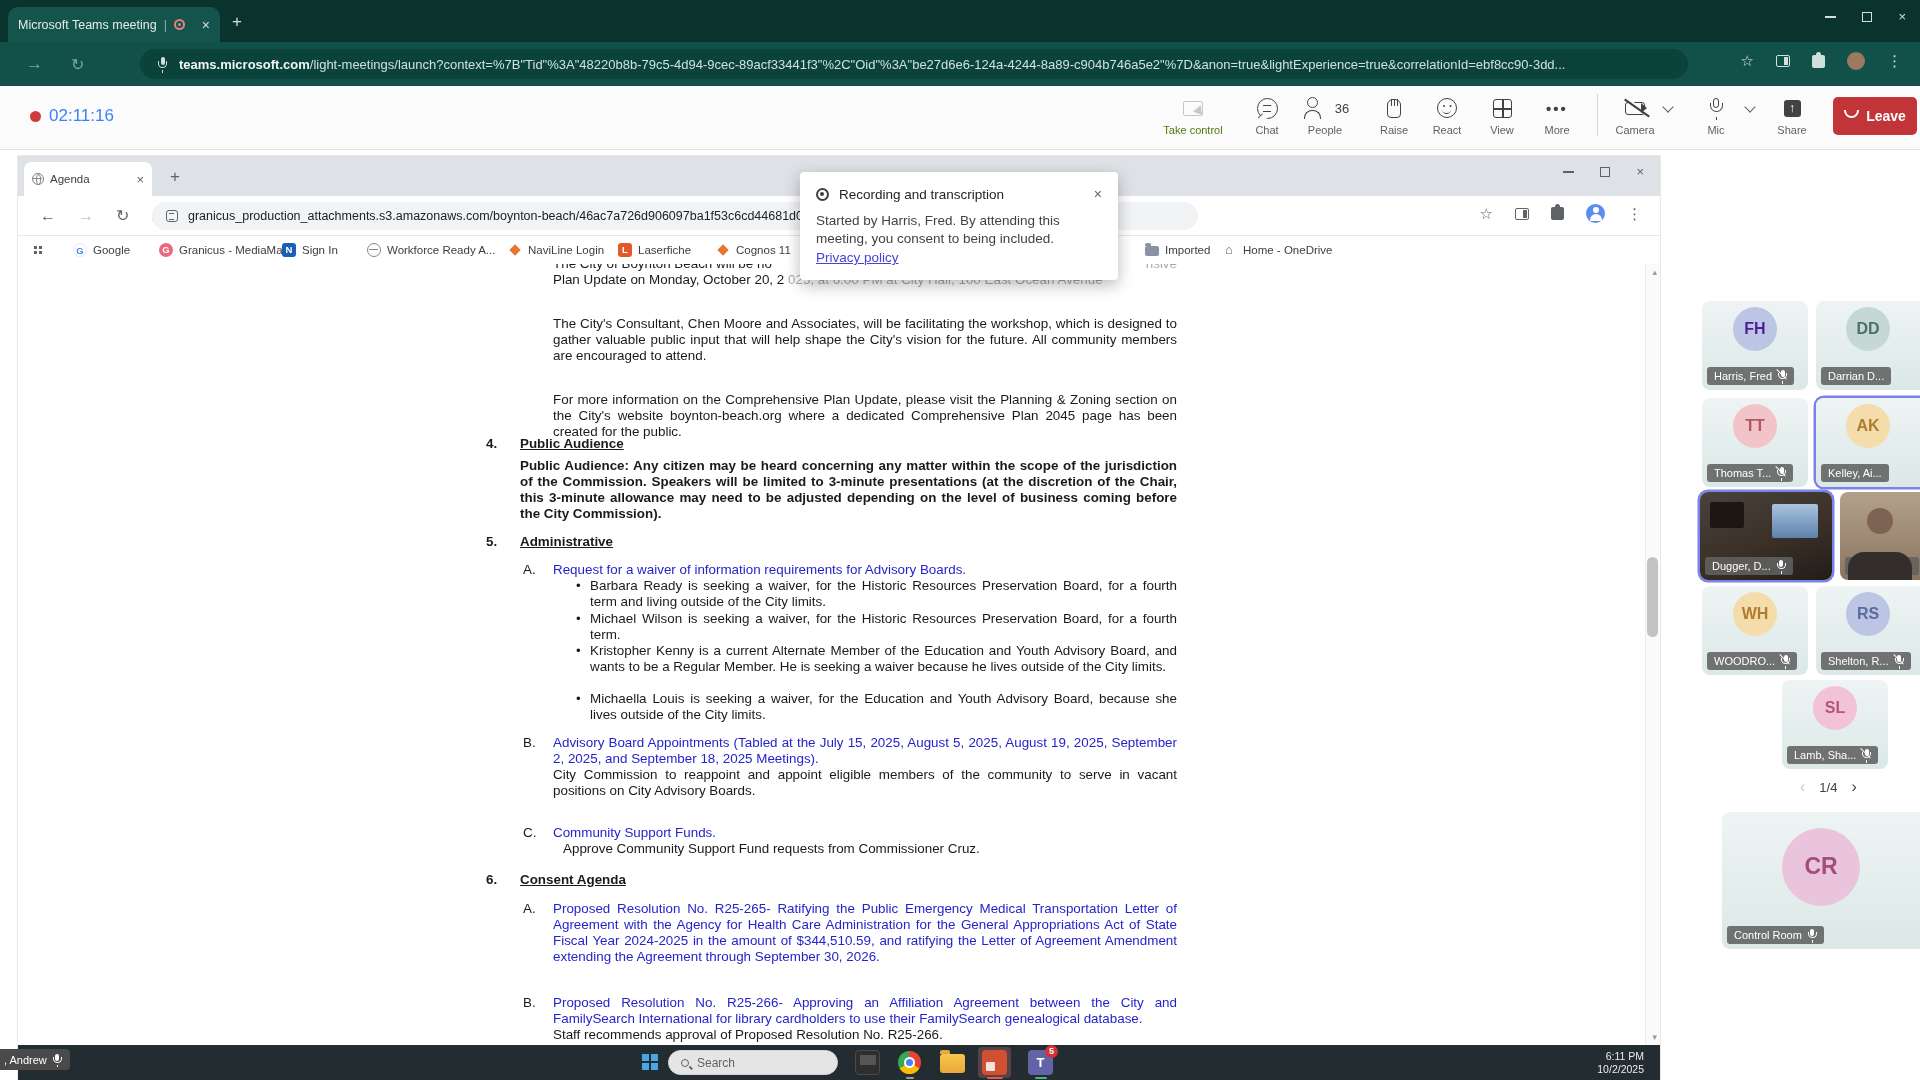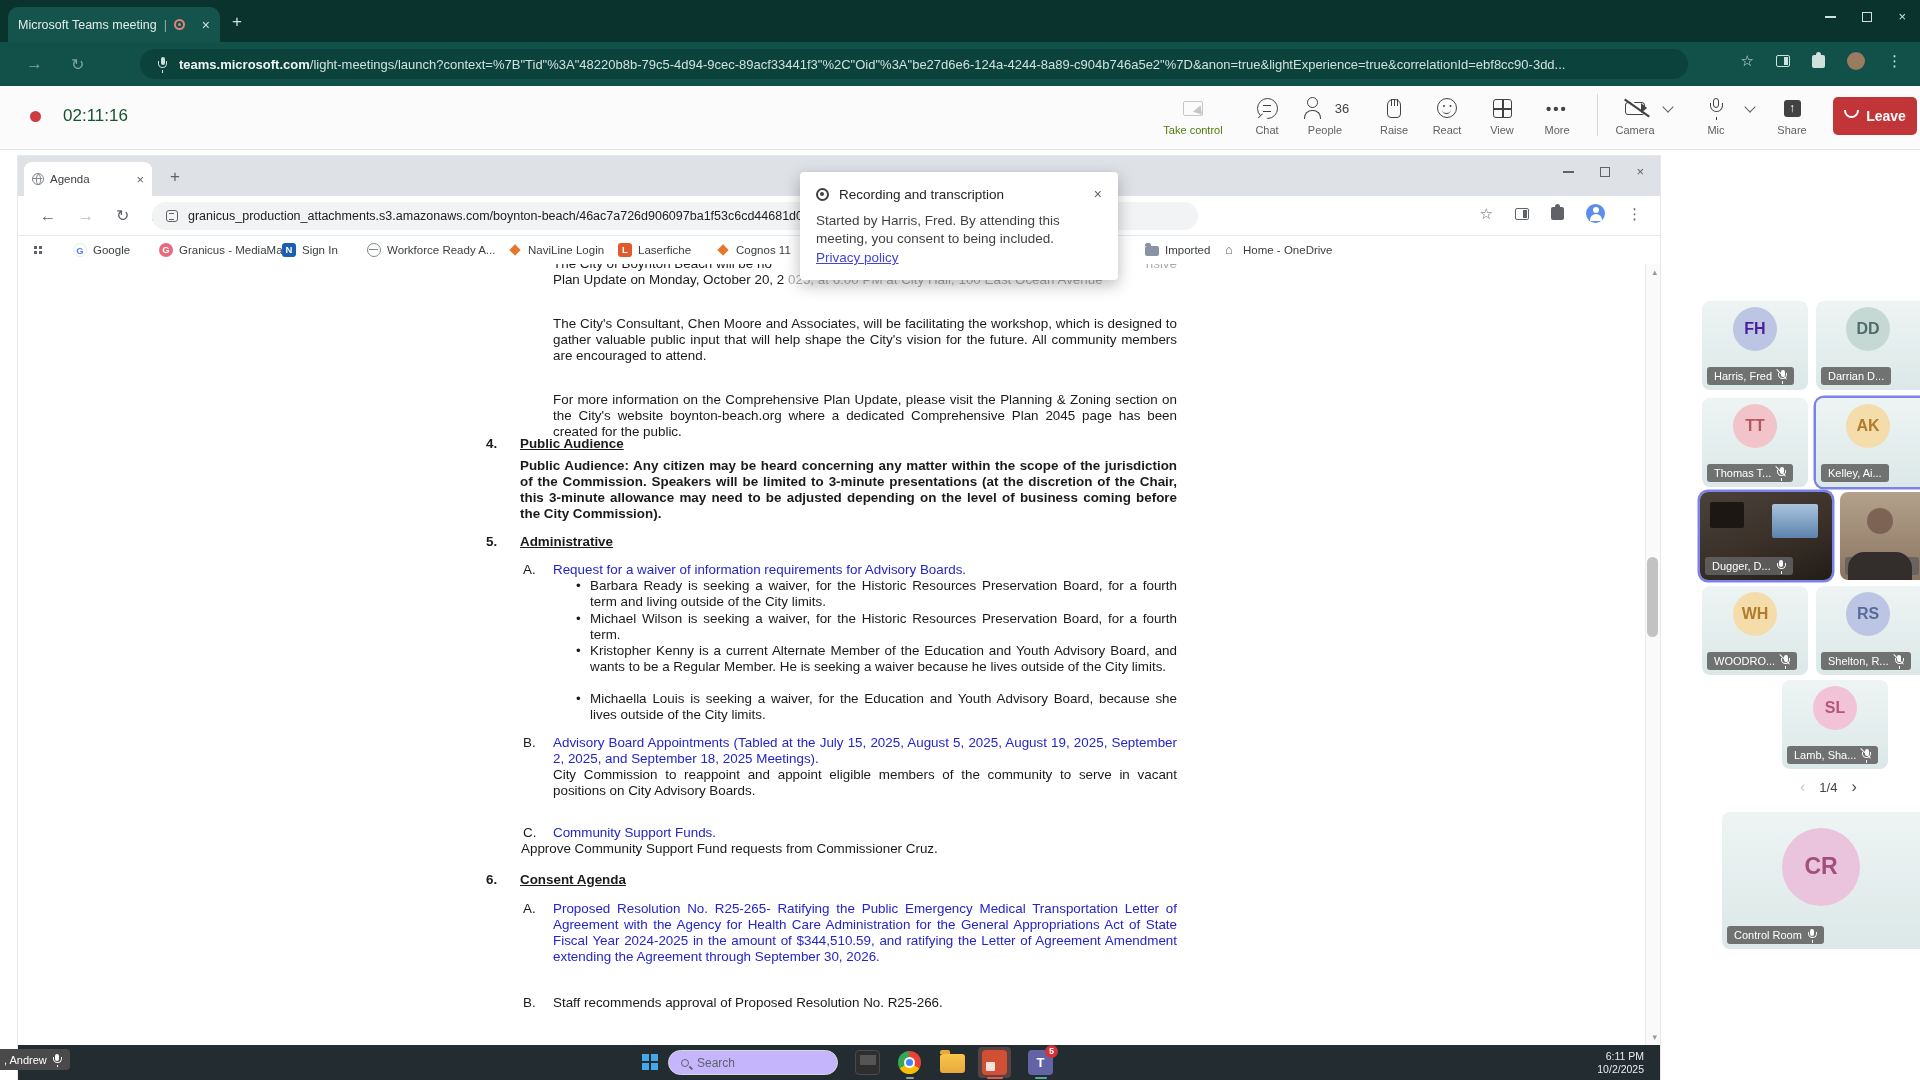--- a/index.html
+++ b/index.html
@@ -28,21 +28,21 @@
   .micglyph s{position:absolute;left:4px;bottom:-2px;width:1.2px;height:3px;background:#cfe0de}
   .o-url b{font-weight:bold;color:#eef5f4}
   .o-icons{position:absolute;right:18px;top:52px;display:flex;gap:22px;align-items:center;color:#cfe0dd;font-size:15px;z-index:6}
   .panel-ic{width:14px;height:12px;border:1.5px solid #cfe0dd;border-radius:2px;position:relative}
   .panel-ic::after{content:"";position:absolute;right:1px;top:1px;width:4px;height:8px;background:#cfe0dd}
   .puzzle-ic{width:13px;height:13px;background:#cfe0dd;border-radius:2px;position:relative}
   .puzzle-ic::after{content:"";position:absolute;left:4px;top:-3px;width:5px;height:5px;border-radius:50%;background:#cfe0dd}
   .orb{width:18px;height:18px;border-radius:50%;background:#9a7b5f}
   
   .m-bar{position:absolute;left:0;top:86px;width:1920px;height:64px;background:#fbfbfb;border-bottom:1px solid #e3e3e3;z-index:30}
-  .timer{position:absolute;left:30px;top:20px;display:flex;align-items:center;gap:22px;font-size:17px;color:#14532d}
+  .timer{position:absolute;left:30px;top:20px;display:flex;align-items:center;gap:8px;font-size:17px;color:#3b82f6}
   .timer .dot{width:11px;height:11px;border-radius:50%;background:#cf3a3f}
   .mbtn{position:absolute;top:10px;width:60px;display:flex;flex-direction:column;align-items:center;gap:4px;color:#424242}
   .mbtn .lbl{font-size:11px;color:#616161;white-space:nowrap}
   .mbtn.disabled,.mbtn.disabled .lbl{color:#4d7c0f}
   .icobox{height:24px;display:flex;align-items:center;justify-content:flex-end;gap:12px}
   .tc-ic{width:20px;height:15px;border:1.6px solid #c6c6c6;border-radius:2px;position:relative}
   .tc-ic::after{content:"";position:absolute;right:-4px;bottom:-5px;border:5px solid transparent;border-top:8px solid #c6c6c6;transform:rotate(-40deg)}
   .cht-ic{width:21px;height:21px;border:1.6px solid #424242;border-radius:50%;position:relative}
   .cht-ic::before{content:"";position:absolute;left:5px;top:6px;width:8px;height:5px;border-top:1.6px solid #424242;border-bottom:1.6px solid #424242}
   .cht-ic::after{content:"";position:absolute;left:1px;bottom:-3px;width:6px;height:6px;background:#fbfbfb;transform:rotate(45deg);border-left:1.6px solid #424242}
@@ -124,21 +124,21 @@
   .faint{opacity:.38}
   .bullet::before{content:"•";position:absolute;left:-14px}
   .docwrap{position:absolute;left:468px;top:0;width:692px}
   .scrolltrack{position:absolute;right:0;top:0;width:15px;height:781px;background:#fafafa;border-left:1px solid #ececec}
   .scrollthumb{position:absolute;right:2px;top:293px;width:11px;height:80px;background:#c2c2c2;border-radius:6px}
   .sarrow{position:absolute;right:3px;color:#9a9a9a;font-size:9px}
   
   .taskbar{position:absolute;left:0;top:889px;width:1642px;height:35px;background:#222c31;color:#e8e8e8}
   .win-ic{position:absolute;left:624px;top:9px;display:grid;grid-template-columns:7px 7px;gap:1.5px}
   .win-ic b{width:7px;height:7px;background:#47a7e6}
-  .searchpill{position:absolute;left:650px;top:5px;width:170px;height:25px;background:#c4b5fd;border:1px solid #d4d7da;border-radius:13px;display:flex;align-items:center;gap:8px;color:#5f6368;font-size:12px;padding:0 12px}
+  .searchpill{position:absolute;left:650px;top:5px;width:170px;height:25px;background:#e5e5e5;border:1px solid #d4d7da;border-radius:13px;display:flex;align-items:center;gap:8px;color:#5f6368;font-size:12px;padding:0 12px}
   .mag{width:8px;height:8px;border:1.5px solid #5f6368;border-radius:50%;position:relative;flex:0 0 auto}
   .mag::after{content:"";position:absolute;left:7px;top:7px;width:4px;height:1.5px;background:#5f6368;transform:rotate(45deg)}
   .tb-ic{position:absolute;top:5px;width:25px;height:25px;border-radius:4px}
   .tb-dark{background:#2e2e2e;border:1px solid #4a4a4a}
   .tb-dark::after{content:"";position:absolute;left:4px;top:4px;width:16px;height:10px;background:#555}
   .tb-chrome{background:conic-gradient(#ea4335 0 120deg,#fbbc05 120deg 240deg,#34a853 240deg 360deg);border-radius:50%;width:23px;height:23px}
   .tb-chrome::after{content:"";position:absolute;left:6px;top:6px;width:11px;height:11px;background:#4285f4;border:2px solid #fff;border-radius:50%;box-sizing:border-box}
   .tb-folder{background:linear-gradient(#f7c64a,#e9a83c);border-radius:3px;height:19px;top:9px}
   .tb-folder::before{content:"";position:absolute;left:0;top:-4px;width:10px;height:4px;background:#e9a83c;border-radius:2px 2px 0 0}
   .tb-orange{background:#d14f32}
@@ -413,33 +413,34 @@
 
         <div class="dblk" style="left:0;top:471px;width:691px">
           <span class="ltr">B.</span>
           <span class="doclink" style="display:block;margin-left:67px;width:624px">Advisory Board Appointments (Tabled at the July 15, 2025, August 5, 2025, August 19, 2025, September 2, 2025, and September 18, 2025 Meetings).</span>
           <span style="display:block;margin-left:67px;width:624px">City Commission to reappoint and appoint eligible members of the community to serve in vacant positions on City Advisory Boards.</span>
         </div>
 
         <div class="dblk" style="left:0;top:561px;width:691px">
           <span class="ltr">C.</span>
           <span class="doclink" style="display:block;margin-left:67px">Community Support Funds.</span>
-          <span style="display:block;margin-left:35px">Approve Community Support Fund requests from Commissioner Cruz.</span>
+          <span style="display:block;margin-left:77px">Approve Community Support Fund requests from Commissioner Cruz.</span>
         </div>
 
         <div class="dblk sechead" style="left:0;top:608px;width:691px">
           <span class="n">6.</span>
             <span class="t">Consent Agenda</span>
         </div>
         <div class="dblk" style="left:0;top:637px;width:691px">
           <span class="ltr">A.</span>
           <span class="doclink" style="display:block;margin-left:67px;width:624px">Proposed Resolution No. R25-265- Ratifying the Public Emergency Medical Transportation Letter of Agreement with the Agency for Health Care Administration for the General Appropriations Act of State Fiscal Year 2024-2025 in the amount of $344,510.59, and ratifying the Letter of Agreement Amendment extending the Agreement through September 30, 2026.</span>
         </div>
         <div class="dblk" style="left:0;top:731px;width:691px">
           <span class="ltr">B.</span>
+          <span class="doclink" style="display:block;margin-left:67px;width:624px">Proposed Resolution No. R25-266- Approving an Affiliation Agreement between the City and FamilySearch International for library cardholders to use their FamilySearch genealogical database.</span>
           <span style="display:block;margin-left:67px;width:624px">Staff recommends approval of Proposed Resolution No. R25-266.</span>
         </div>
       </div>
       <div class="scrolltrack">
         <span class="sarrow" style="top:3px">▴</span>
         <div class="scrollthumb"></div>
         <span class="sarrow" style="bottom:3px">▾</span>
       </div>
     </div>
 

